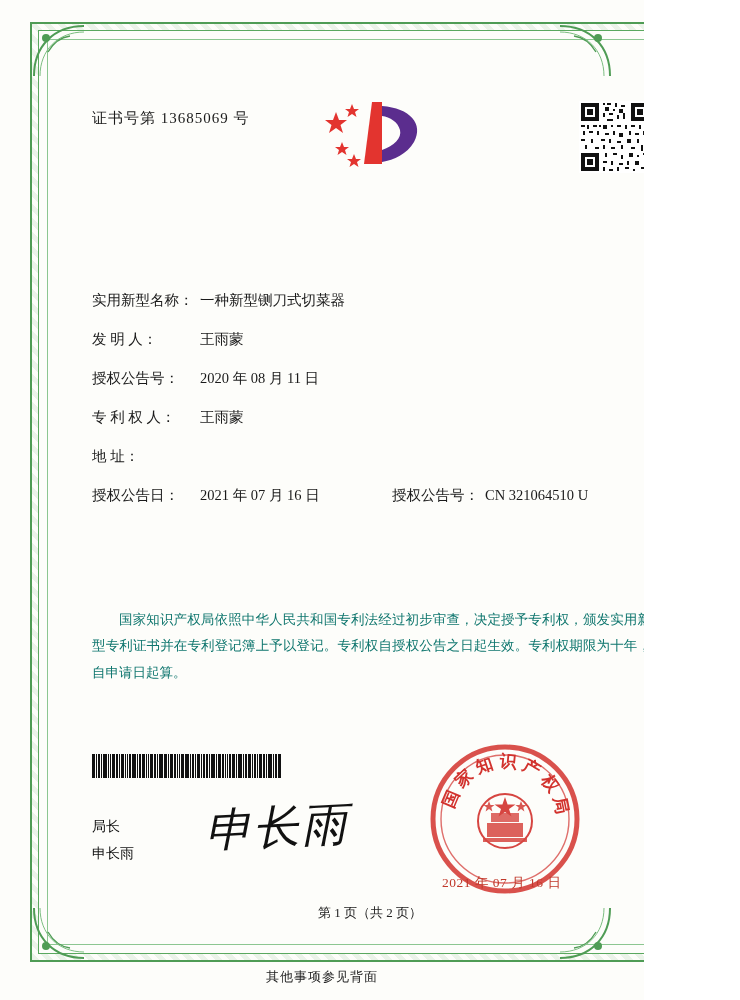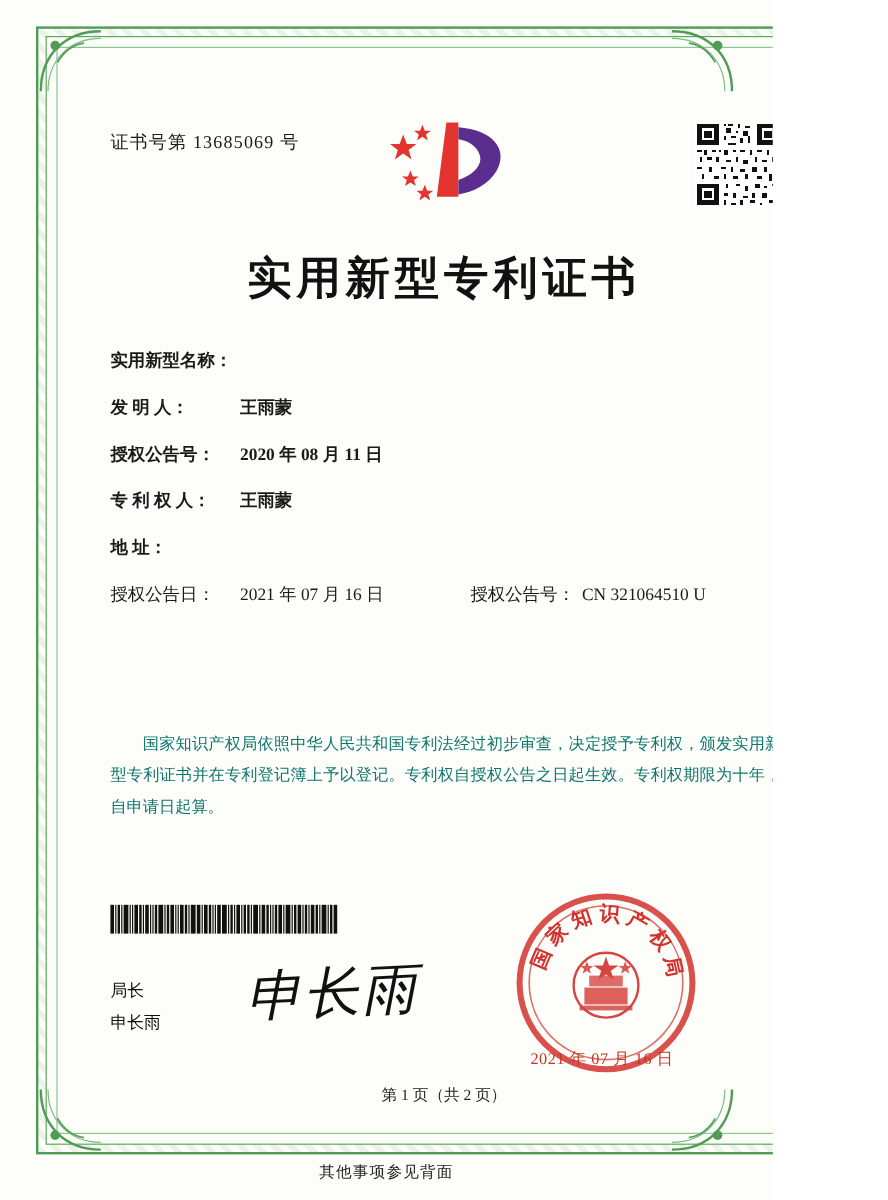--- a/index.html
+++ b/index.html
@@ -96,21 +96,20 @@
     position: absolute;
     left: 45px; top: 252px;
     right: 40px;
     font-size: 14.5px;
     color: #1a1a1a;
   }
   .field-row {
     display: flex;
     align-items: flex-end;
     margin-bottom: 20px;
-    font-weight: bold;
   }
   .field-label {
     width: 108px;
     flex: 0 0 108px;
     letter-spacing: 0px;
     white-space: pre;
   }
   .field-value {
     flex: 1 1 auto;
   }
@@ -341,25 +340,25 @@
           <rect x="12" y="33" width="1" height="2"></rect>
             <rect x="15" y="34" width="2" height="1"></rect>
             <rect x="19" y="33" width="1" height="2"></rect>
           <rect x="23" y="33" width="2" height="1"></rect>
             <rect x="27" y="34" width="1" height="1"></rect>
             <rect x="31" y="33" width="3" height="1"></rect>
         </g>
       </svg>
     </div>
 
-    <div class="title">实用新型专利证书</div>
 
     <div class="fields">
       <div class="field-row">
         <span class="field-label">实用新型名称：</span>
+        <span class="field-value">一种新型铡刀式切菜器</span>
       </div>
       <div class="field-row">
         <span class="field-label">发 明 人：</span>
         <span class="field-value">王雨蒙</span>
       </div>
       <div class="field-row">
         <span class="field-label">授权公告号：</span>
         <span class="field-value">2020 年 08 月 11 日</span>
       </div>
       <div class="field-row">

